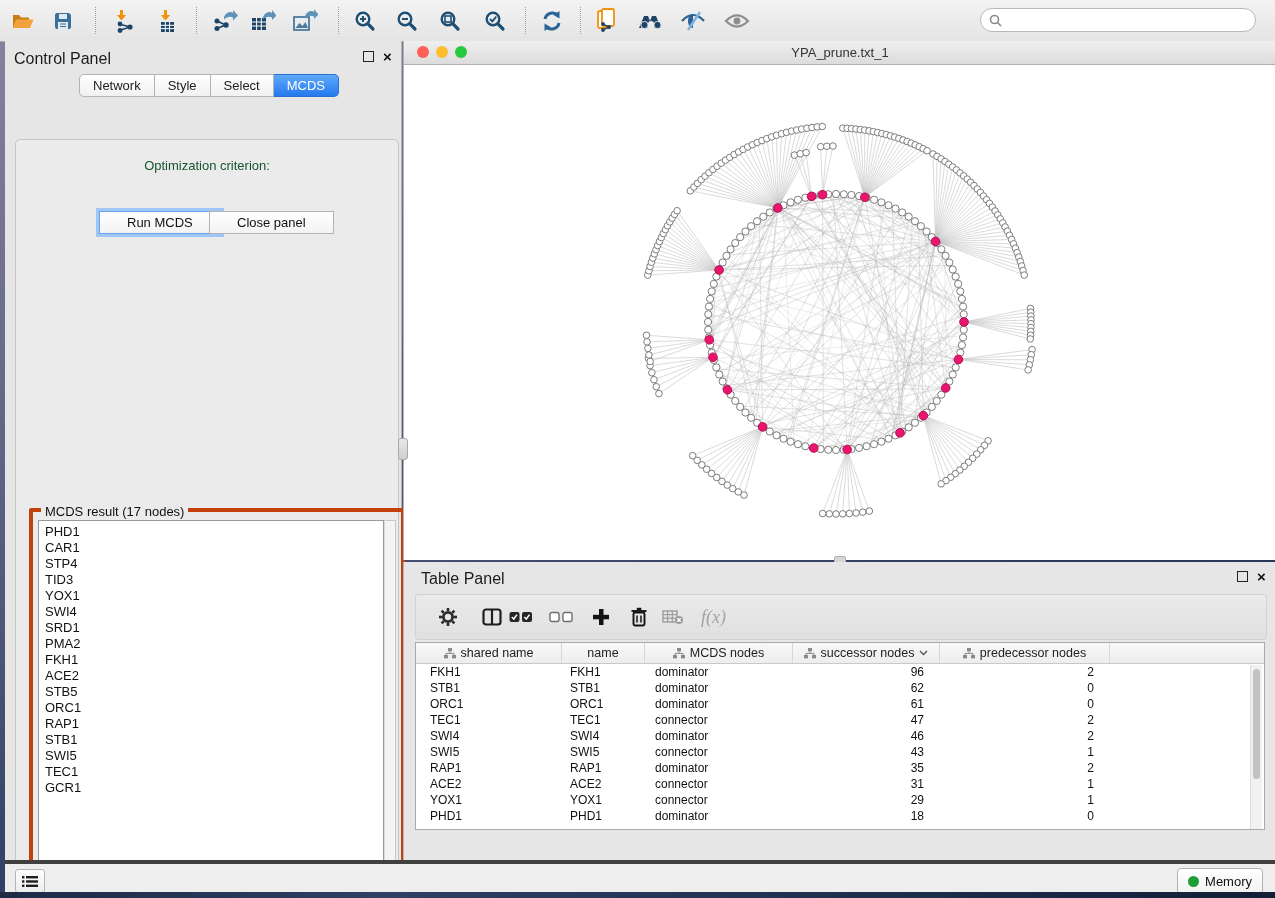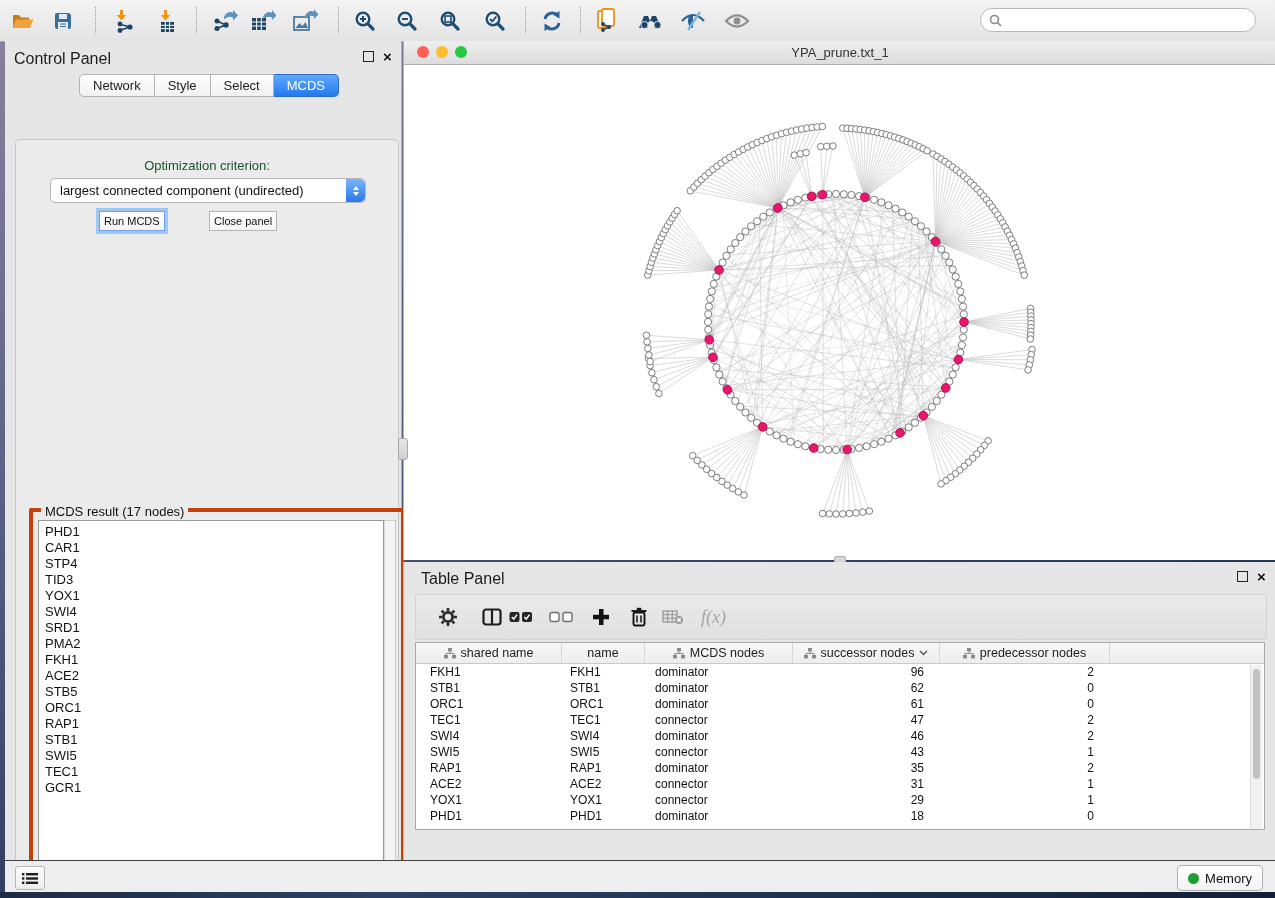--- a/index.html
+++ b/index.html
@@ -32,21 +32,21 @@
   #cp-content{left:10px;top:98px;width:382px;height:756px;background:#ebebeb;border:1px solid #c6c6c6;border-radius:5px;}
   #opt-label{left:0;top:18px;width:382px;text-align:center;font-size:13px;color:#14532d;}
   #criterion-select{left:34px;top:38px;width:314px;height:23px;background:#fff;border:1px solid #b5b5b5;border-radius:5px;
     display:flex;align-items:center;font-size:13px;color:#111;}
   #criterion-select .val{flex:1;padding-left:9px;white-space:nowrap;}
   #criterion-select .stepper{width:19px;height:23px;border-radius:0 5px 5px 0;background:linear-gradient(#79b6f9,#2a78ee);
     display:flex;flex-direction:column;align-items:center;justify-content:center;gap:2px;}
   .tri-up{width:0;height:0;border-left:3.5px solid transparent;border-right:3.5px solid transparent;border-bottom:4.5px solid #fff;}
   .tri-dn{width:0;height:0;border-left:3.5px solid transparent;border-right:3.5px solid transparent;border-top:4.5px solid #fff;}
   .mac-btn{background:linear-gradient(#ffffff,#f3f3f3);border:1px solid #b3b3b3;border-radius:0;
-    font-size:11px;color:#111;padding:3px 4px;font-family:"Liberation Sans",sans-serif;cursor:default;}
+    font-size:13px;color:#111;padding:3px 27px;font-family:"Liberation Sans",sans-serif;cursor:default;}
   .mac-btn.focused{box-shadow:0 0 0 3px #9ec7f5;border-color:#6ba4e8;}
   
   #mcds-group{left:13px;top:368px;width:368px;height:372px;border:4px solid #c2410c;border-radius:2px;}
   #mcds-legend{position:absolute;left:8px;top:-8px;background:#ebebeb;padding:0 4px;font-size:13px;color:#111;}
   #mcds-list{position:absolute;left:5px;top:8px;width:346px;height:352px;background:#fff;border:1px solid #9a9a9a;overflow:hidden;padding:3px 0 0 6px;box-sizing:border-box;}
   #mcds-scroll{position:absolute;right:5px;top:8px;width:12px;height:352px;background:#f4f4f4;border:1px solid #c9c9c9;border-left-color:#d9d9d9;box-sizing:border-box;}
   .mcds-item{font-size:13px;line-height:16px;color:#111;}
   
   #network-panel{left:403px;top:41px;width:872px;height:519px;background:#fff;border-left:1px solid #b3b3b3;}
   #net-titlebar{left:0;top:0;width:100%;height:23px;background:linear-gradient(#efefef,#dcdcdc);border-bottom:1px solid #b0b0b0;}
@@ -66,21 +66,21 @@
   .td{font-size:12px;color:#111;box-sizing:border-box;white-space:nowrap;}
   .c0{width:146px;padding-left:14px;}
   .c1{width:83px;padding-left:8px;}
   .c2{width:148px;padding-left:10px;}
   .c3{width:147px;text-align:right;padding-right:16px;}
   .c4{width:170px;text-align:right;padding-right:16px;}
   #tbl-vscroll{position:absolute;right:2px;top:22px;width:11px;height:164px;background:#f1f1f1;border-left:1px solid #ddd;}
   #tbl-vscroll .thumb{position:absolute;left:1.5px;top:4px;width:7px;height:110px;background:#c2c2c2;border-radius:4px;}
   #tbl-tabs-wrap{left:0;top:271px;width:872px;display:flex;justify-content:center;}
   
-  #status-bar{left:5px;top:860px;width:1270px;height:32px;background:#eeeeee;border-top:1px solid #404040;}
+  #status-bar{left:5px;top:860px;width:1270px;height:32px;background:#eeeeee;border-top:4px solid #404040;}
   #list-btn{position:absolute;left:10px;top:5px;width:28px;height:22px;background:linear-gradient(#fdfdfd,#ededed);border:1px solid #b5b5b5;border-radius:3px;display:flex;align-items:center;justify-content:center;}
   #memory-btn{position:absolute;right:12px;top:4px;height:24px;background:linear-gradient(#ffffff,#f2f2f2);border:1px solid #b3b3b3;border-radius:4px;display:flex;align-items:center;gap:6px;padding:0 10px;font-size:13px;color:#111;}
   #memory-dot{width:11px;height:11px;border-radius:50%;background:#1d9e33;}
   #bottom-strip{left:0;top:892px;width:1275px;height:6px;background:linear-gradient(90deg,#1d2a46,#2e4063 30%,#203352 60%,#131f38);}
   svg text{font-family:"Liberation Serif",serif;}
 </style>
 </head>
 <body>
 
 <div id="toolbar" class="abs">
@@ -233,27 +233,20 @@
   <span class="abs float-box" style="left:358px;top:10px"></span>
   <span class="abs close-x" style="left:378px;top:11px">×</span>
   <div class="abs seg" style="left:74px;top:33px" id="cp-tabs">
       <button class="seg-btn">Network</button>
       <button class="seg-btn">Style</button>
       <button class="seg-btn">Select</button>
       <button class="seg-btn active">MCDS</button>
     </div>
   <div class="abs" id="cp-content">
     <div class="abs" id="opt-label">Optimization criterion:</div>
-    <div class="abs" id="criterion-select">
-      <span class="val">largest connected component (undirected)</span>
-      <span class="stepper">
-          <span class="tri-up"></span>
-          <span class="tri-dn"></span>
-        </span>
-    </div>
     <button class="abs mac-btn focused" style="left:83px;top:71px">Run MCDS</button>
     <button class="abs mac-btn" style="left:193px;top:71px">Close panel</button>
     <div class="abs" id="mcds-group">
       <div id="mcds-legend">MCDS result (17 nodes)</div>
       <div id="mcds-list">
           <div class="mcds-item">PHD1</div>
           <div class="mcds-item">CAR1</div>
           <div class="mcds-item">STP4</div>
           <div class="mcds-item">TID3</div>
           <div class="mcds-item">YOX1</div>

